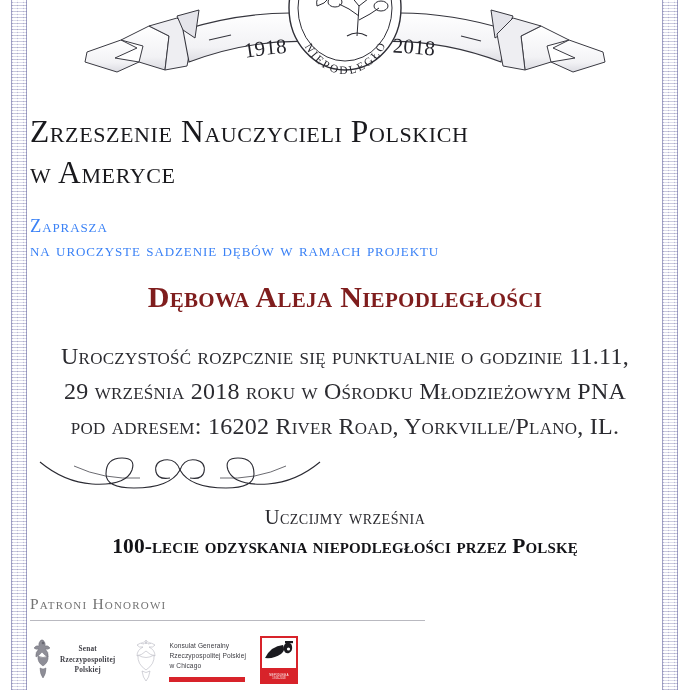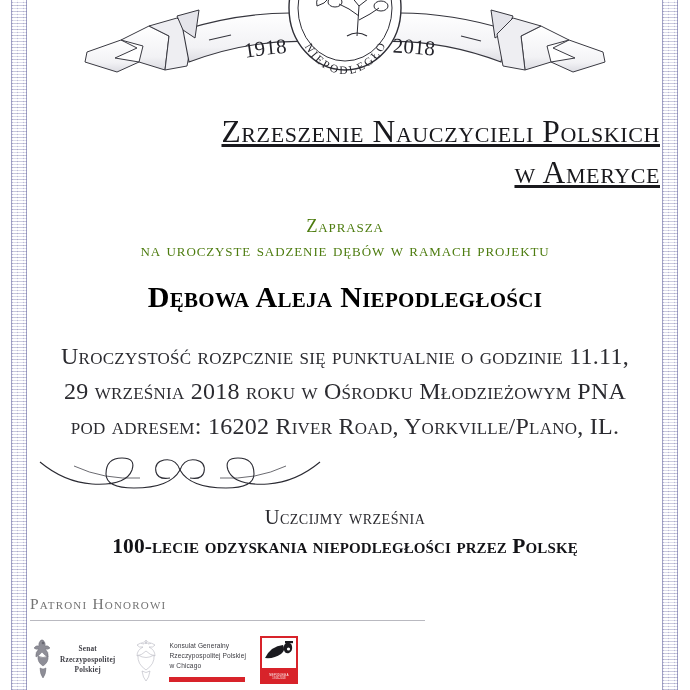--- a/index.html
+++ b/index.html
@@ -66,53 +66,52 @@
   .emblem {
     position: relative;
     height: 96px;
     margin: 0 auto;
     width: 560px;
   }
   .emblem svg { display: block; }
 
   
   .org-title {
-    text-align: right;
+    text-align: left;
     margin-top: 16px;
     font-size: 31.5px;
     line-height: 1.30;
     letter-spacing: 0.6px;
     font-variant: small-caps;
     color: #19191d;
     font-weight: 400;
-    text-decoration: underline;
   }
   .org-title .l2 { display: block; }
 
   .invite-line {
-    text-align: center;
+    text-align: left;
     font-variant: small-caps;
     font-size: 18.5px;
     letter-spacing: 0.9px;
-    color: #4d7c0f;
+    color: #3b82f6;
     margin-top: 22px;
   }
   .invite-line.second {
     margin-top: 3px;
     font-size: 18.5px;
   }
 
   .project-title {
     text-align: center;
     font-size: 30px;
     letter-spacing: 0.3px;
     font-weight: 700;
     font-variant: small-caps;
     margin-top: 19px;
-    color: #000000;
+    color: #7f1d1d;
   }
 
   .details {
     text-align: center;
     font-variant: small-caps;
     font-size: 24px;
     line-height: 1.46;
     letter-spacing: 0.25px;
     color: #2b2b30;
     margin-top: 22px;

